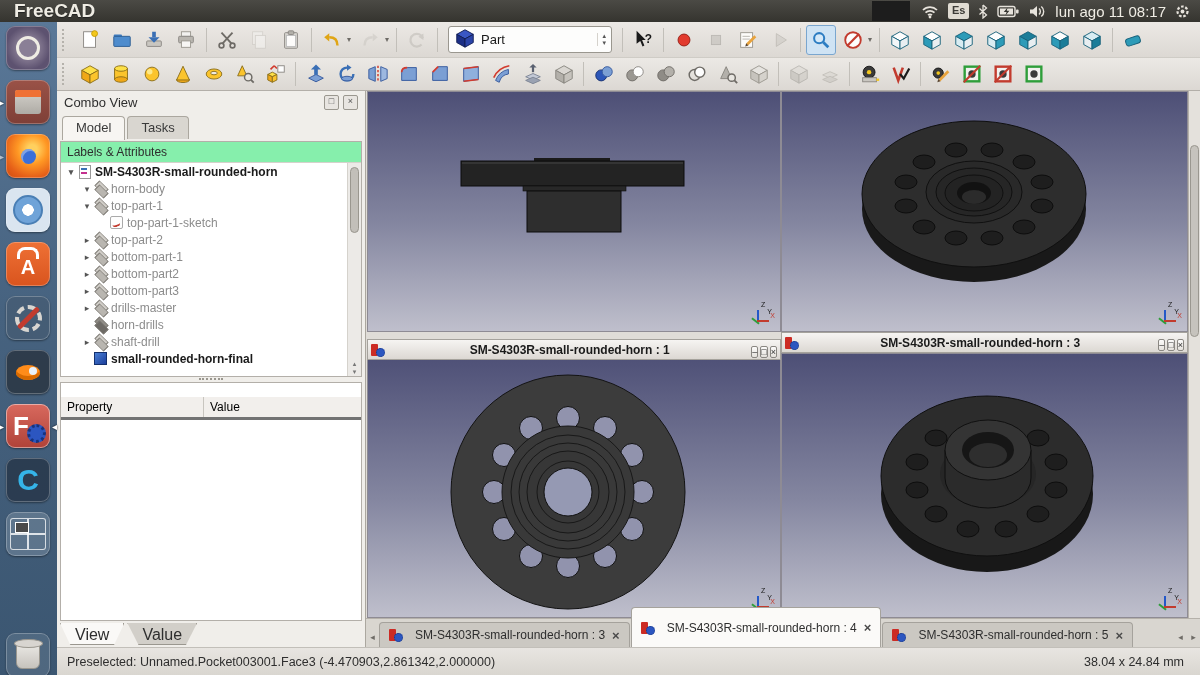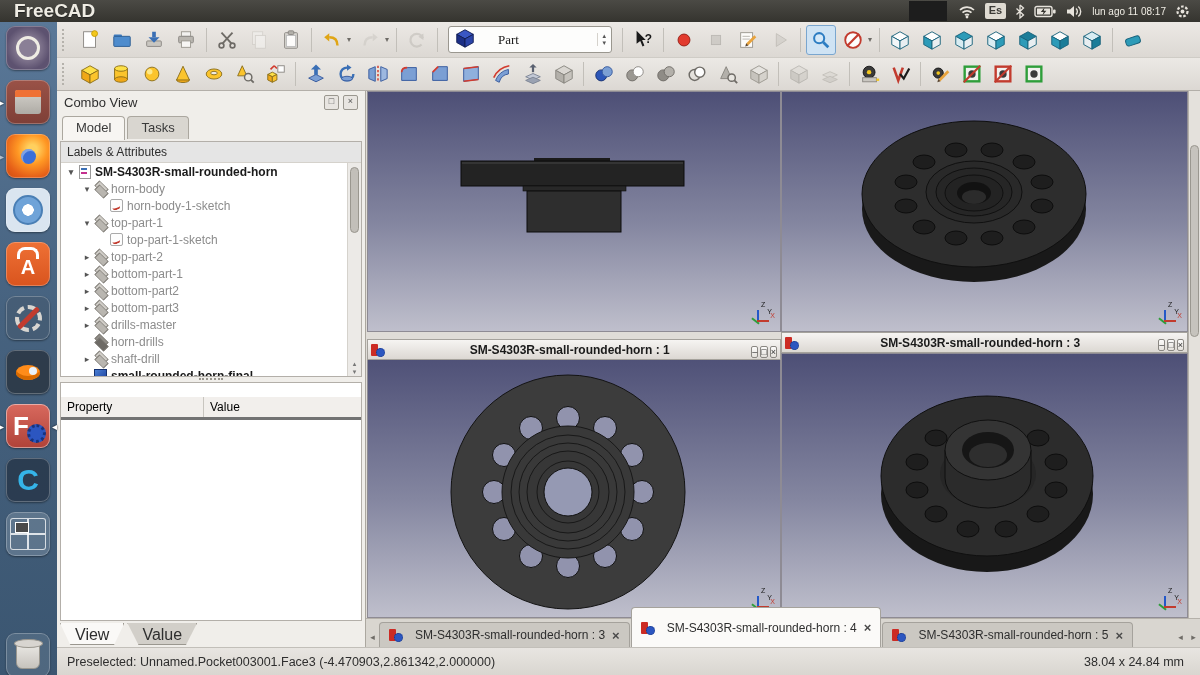--- a/index.html
+++ b/index.html
@@ -6,21 +6,21 @@
     font-family:"Liberation Sans",sans-serif;background:#2f2f2f;}
   #root{position:relative;width:1200px;height:675px;background:#dfdcd7;}
 
   
   .topbar{position:absolute;left:0;top:0;width:1200px;height:22px;z-index:60;
     background:linear-gradient(#4b4a45,#35342f);color:#efece4;display:flex;align-items:center;}
   .topbar .title{font-weight:bold;font-size:19px;margin-left:14px;text-shadow:0 1px 1px #222;}
   .tray{margin-left:auto;display:flex;align-items:center;gap:9px;padding-right:10px;height:100%;padding-left:44px;}
   .winsliver{width:38px;height:20px;background:#1d1d1d;margin-right:2px;}
   .kb{background:#dfdbd2;color:#3c3b37;font-size:11px;font-weight:bold;padding:1px 4px;border-radius:2px;line-height:1.2;}
-  .clock{font-size:10px;color:#efece4;}
+  .clock{font-size:15px;color:#efece4;}
   .trayicon{display:flex;align-items:center;}
 
   
   .launcher{position:absolute;left:0;top:22px;width:57px;height:653px;z-index:55;
     background:linear-gradient(180deg,#5a7898,#46627f 45%,#3b5671);}
   .tile{position:absolute;left:4px;width:48px;height:48px;}
   .li-icon{width:44px;height:44px;margin:2px auto;border-radius:9px;display:flex;align-items:center;justify-content:center;
     font-weight:bold;color:#fff;position:relative;box-shadow:inset 0 0 0 1px rgba(255,255,255,.25),0 1px 2px rgba(0,0,0,.4);}
   .tile .arr{position:absolute;font-size:10px;color:#fff;top:50%;transform:translateY(-50%);text-shadow:0 0 2px #000;}
   .al{left:-5px;} .ar{right:-5px;} .arr.dim{opacity:.55;}
@@ -62,34 +62,34 @@
   #tb0{top:22px;height:36px;border-bottom:1px solid #cfccc6;}
   #tb1{top:58px;height:33px;border-bottom:1px solid #b3afa9;}
   .tbtn{width:28px;height:28px;display:flex;align-items:center;justify-content:center;border:1px solid transparent;border-radius:3px;flex:none;}
   #tb1 .tbtn{width:27px;height:26px;}
   .tbtn.pressed{background:#cfe3f4;border-color:#7aa6cf;}
   .tbtn.disabled{opacity:.45;}
   .sep{width:1px;height:24px;background:#c2bfb9;margin:0 3px;flex:none;}
   .grip{width:5px;height:22px;border-left:2px dotted #b5b2ac;margin:0 4px 0 1px;flex:none;}
   .caret{font-size:8px;color:#6e6b66;margin:0 2px 0 -2px;}
   .wbcombo{height:25px;min-width:152px;background:#fdfdfc;border:1px solid #9a978f;border-radius:3px;
-    display:flex;align-items:center;padding:0 5px;gap:22px;margin:0 5px;font-family:Liberation Serif, serif;}
+    display:flex;align-items:center;padding:0 5px;gap:5px;margin:0 5px;}
   .wbcombo .lbl{font-size:13px;color:#1a1a1a;flex:1;}
   .spin{display:flex;flex-direction:column;font-size:7px;color:#555;line-height:.95;border-left:1px solid #d5d2cc;padding-left:5px;}
 
   
   .combo{position:absolute;left:57px;top:91px;width:309px;height:556px;background:#f0eeea;border-right:1px solid #aba79f;box-sizing:border-box;z-index:20;}
   .cvhead{height:22px;display:flex;align-items:center;font-size:13px;color:#2e2e2e;padding:0 7px;}
   .cvbtns{margin-left:auto;display:flex;gap:4px;}
   .cvbtn{width:13px;height:13px;border:1px solid #9a978f;background:#e8e5e1;font-size:9px;line-height:11px;text-align:center;color:#555;border-radius:2px;}
   .cvtabs{display:flex;align-items:flex-end;height:26px;padding-left:5px;gap:2px;}
   .cvtab{padding:3px 13px 4px;font-size:13px;color:#3a3a3a;background:#d9d6d0;border:1px solid #aba79f;border-bottom:none;border-radius:4px 4px 0 0;}
   .cvtab.active{background:#f7f5f2;position:relative;top:1px;padding-bottom:5px;}
   .treebox{position:absolute;left:3px;right:3px;top:50px;height:234px;background:#fff;border:1px solid #b3afa9;overflow:hidden;}
-  .treehdr{height:20px;line-height:20px;background:#e5e5e5;border-bottom:1px solid #d5d2cc;font-size:12px;color:#2e2e2e;padding-left:6px;}
+  .treehdr{height:20px;line-height:20px;background:#86efac;border-bottom:1px solid #d5d2cc;font-size:12px;color:#2e2e2e;padding-left:6px;}
   .trow{height:17px;display:flex;align-items:center;font-size:12px;color:#8c8c8c;white-space:nowrap;}
   .trow.bold{color:#1a1a1a;font-weight:bold;}
   .exp{width:12px;font-size:9px;color:#555;text-align:center;flex:none;}
   .ic{width:13px;height:13px;margin:0 4px 0 1px;flex:none;position:relative;}
   .ic.document-icon{width:10px;height:12px;background:#fff;border:1px solid #999;margin-left:2px;}
   .ic.document-icon::after{content:"";position:absolute;left:1px;top:2px;width:6px;height:2.5px;background:#3a6fb5;box-shadow:0 4px 0 #c4308f;}
   .ic.part-feature-icon::before,.ic.part-drill-icon::before,
   .ic.part-feature-icon::after,.ic.part-drill-icon::after{content:"";position:absolute;left:1px;width:11px;height:11px;
     background:#b9b6b0;border:1px solid #7d7a74;transform:rotate(45deg) scale(1,.55);}
   .ic.part-feature-icon::before{top:-1px;background:#d0cdc7;}
@@ -657,25 +657,20 @@
       <div id="tree">
           <div class="trow bold" style="padding-left: 4px;">
             <span class="exp">▾</span>
             <span class="ic document-icon"></span>
             <span class="tlabel">SM-S4303R-small-rounded-horn</span>
           </div>
           <div class="trow" style="padding-left: 20px;">
             <span class="exp">▾</span>
             <span class="ic part-feature-icon"></span>
             <span class="tlabel">horn-body</span>
-          </div>
-          <div class="trow" style="padding-left: 36px;">
-            <span class="exp"></span>
-            <span class="ic sketch-icon"></span>
-            <span class="tlabel">horn-body-1-sketch</span>
           </div>
           <div class="trow" style="padding-left: 20px;">
             <span class="exp">▾</span>
             <span class="ic part-feature-icon"></span>
             <span class="tlabel">top-part-1</span>
           </div>
           <div class="trow" style="padding-left: 36px;">
             <span class="exp"></span>
             <span class="ic sketch-icon"></span>
             <span class="tlabel">top-part-1-sketch</span>

